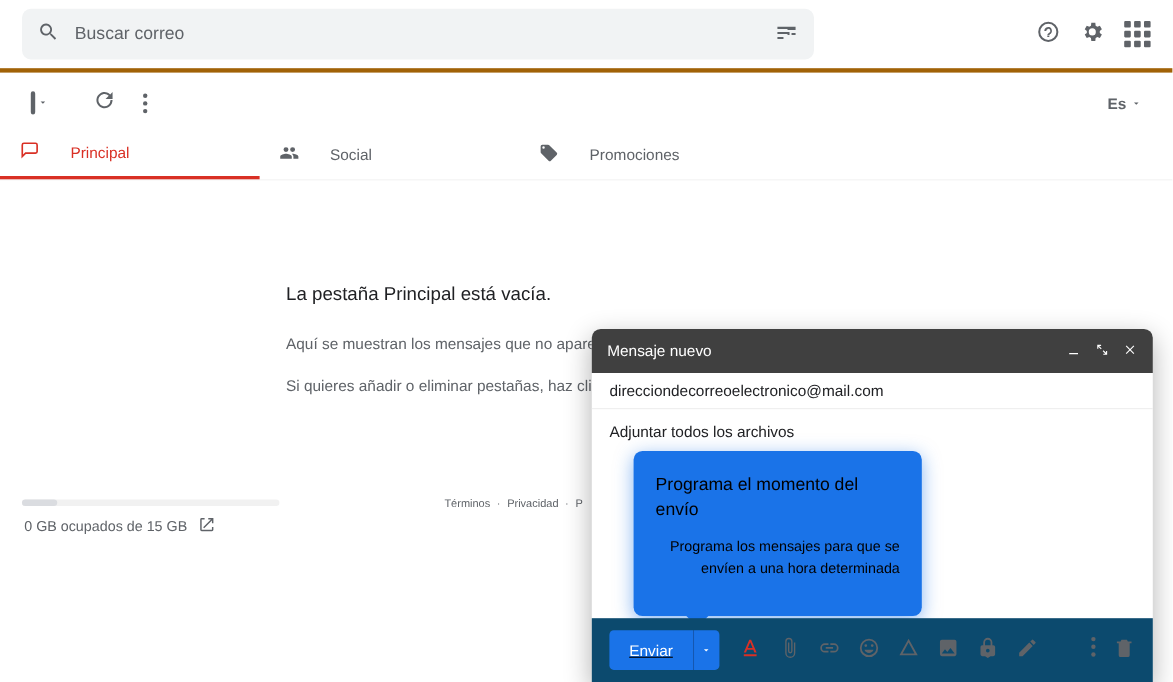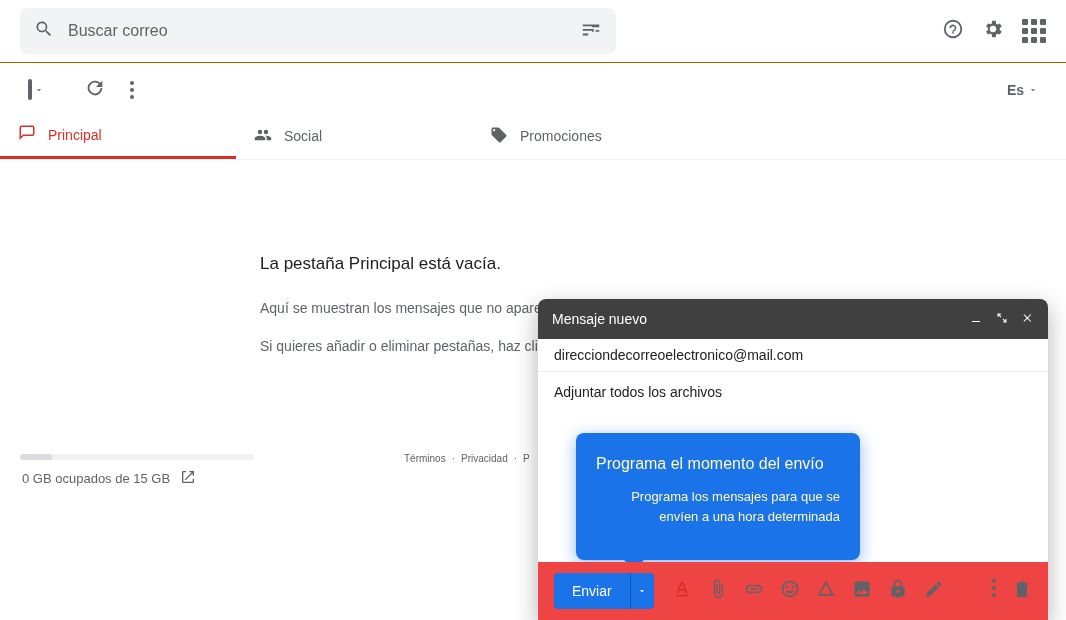--- a/index.html
+++ b/index.html
@@ -1,44 +1,44 @@
 <!DOCTYPE html>
 <html><head>
 <meta charset="utf-8">
 <style>
   * { box-sizing: border-box; margin: 0; padding: 0; font-family: Arial, "Helvetica Neue", sans-serif; }
   body { width: 1066px; height: 620px; background: #fff; overflow: hidden; position: relative; }
 
   
   .hdr { display: flex; align-items: center; padding: 8px 20px; }
   .search { display: flex; align-items: center; background: #f1f3f4; border-radius: 8px;
-            height: 46px; width: 596px; padding: 0 14px; }
+            height: 46px; width: 720px; padding: 0 14px; }
   .search svg { width: 20px; height: 20px; fill: #5f6368; }
   .search .ph { margin-left: 14px; flex: 1; color: #5f6368; font-size: 16px; }
   .search .tune { margin-left: auto; }
   .hdr-right { margin-left: auto; display: flex; align-items: center; gap: 18px; }
   .icon-btn svg { width: 22px; height: 22px; fill: #5f6368; }
   .apps-grid { display: grid; grid-template-columns: repeat(3, 6px); grid-template-rows: repeat(3, 6px);
                gap: 3px; }
   .apps-grid span { width: 6px; height: 6px; background: #5f6368; border-radius: 1px; }
 
   
-  .tbar { display: flex; align-items: center; padding: 14px 28px 10px; border-top: 1px solid #a16207; }
+  .tbar { display: flex; align-items: center; padding: 14px 28px 10px; border-top: 4px solid #a16207; }
   .sel-box { width: 16px; height: 16px; border: 2px solid #5f6368; border-radius: 2px; }
   .tbar .arrow-d { margin-left: 2px; }
   .tbar svg { fill: #5f6368; }
   .tbar .refresh { margin-left: 40px; }
   .tbar .more { margin-left: 24px; display: flex; flex-direction: column; gap: 3px; }
   .tbar .more span { width: 4px; height: 4px; background: #5f6368; border-radius: 50%; }
   .lang { margin-left: auto; display: flex; align-items: center; gap: 4px;
           color: #5f6368; font-size: 14px; font-weight: 600; }
 
   
   .tabs { display: flex; border-bottom: 1px solid #f2f2f2; }
-  .tab { display: flex; align-items: center; gap: 12px; padding: 0 18px;
+  .tab { display: flex; align-items: center; gap: 28px; padding: 0 18px;
          height: 46px; color: #5f6368; font-size: 14px; min-width: 236px; cursor: pointer; }
   .tab.active { color: #d93025; border-bottom: 3px solid #d93025; font-weight: 500; }
   .tab svg { width: 18px; height: 18px; fill: currentColor; }
 
   
   .empty { padding: 94px 0 0 260px; color: #202124; }
   .empty h2 { font-weight: 400; font-size: 17px; margin-bottom: 26px; }
   .empty p { font-size: 14px; color: #5f6368; margin-bottom: 22px; }
 
   
@@ -57,31 +57,31 @@
              box-shadow: 0 8px 24px rgba(0,0,0,.3); overflow: visible; }
   .c-top { background: #404040; color: #fff; height: 40px; display: flex;
            align-items: center; padding: 0 14px; border-radius: 8px 8px 0 0;
            font-size: 14px; font-weight: 500; }
   .c-top .ctrls { margin-left: auto; display: flex; gap: 14px; align-items: center; }
   .c-top svg { width: 12px; height: 12px; fill: #fff; }
   .c-field { padding: 8px 16px; font-size: 14px; border-bottom: 1px solid #eee; color: #202124; }
   .c-field.subject { color: #5f6368; }
   .c-body { padding: 12px 16px 220px; font-size: 14px; color: #202124; }
 
-  .promo { position: absolute; bottom: 60px; left: 38px; width: 284px;
-           background: #1a73e8; color: #fef9c3; border-radius: 8px; padding: 20px 20px 18px;
+  .promo { position: absolute; bottom: 60px; left: 38px; width: 262px;
+           background: #1a73e8; color: #000000; border-radius: 8px; padding: 20px 20px 18px;
            box-shadow: 0 4px 16px rgba(26,115,232,.5); }
   .promo::after { content: ""; position: absolute; bottom: -10px; left: 48px;
                   border: 10px solid transparent; border-top-color: #1a73e8; border-bottom: 0; }
   .promo h3 { font-size: 16px; font-weight: 500; margin-bottom: 12px; line-height: 1.4; }
   .promo p { font-size: 13px; line-height: 1.5; margin-bottom: 16px; text-align: right; }
   .promo .close-link { font-size: 14px; font-weight: 500; cursor: pointer; }
 
   .c-bottom { position: absolute; bottom: 0; left: 0; right: 0; height: 58px;
-              display: flex; align-items: center; padding: 0 16px; background: #ef4444; }
+              display: flex; align-items: center; padding: 0 16px; background: #0c4a6e; text-decoration: underline; }
   .send { display: flex; height: 36px; }
   .send-main { background: #1a73e8; color: #fff; border: 0; padding: 0 18px;
                border-radius: 4px 0 0 4px; font-size: 14px; font-weight: 500; cursor: pointer; }
   .send-more { background: #1a73e8; border: 0; border-left: 1px solid #1557b0;
                width: 24px; border-radius: 0 4px 4px 0; cursor: pointer;
                display: flex; align-items: center; justify-content: center; }
   .send-more svg { fill: #fff; width: 10px; height: 10px; }
   .tb-icons { display: flex; gap: 16px; margin-left: 18px; }
   .tb-icons svg { width: 20px; height: 20px; fill: #5f6368; cursor: pointer; }
   .trash { margin-left: auto; display: flex; gap: 16px; }

